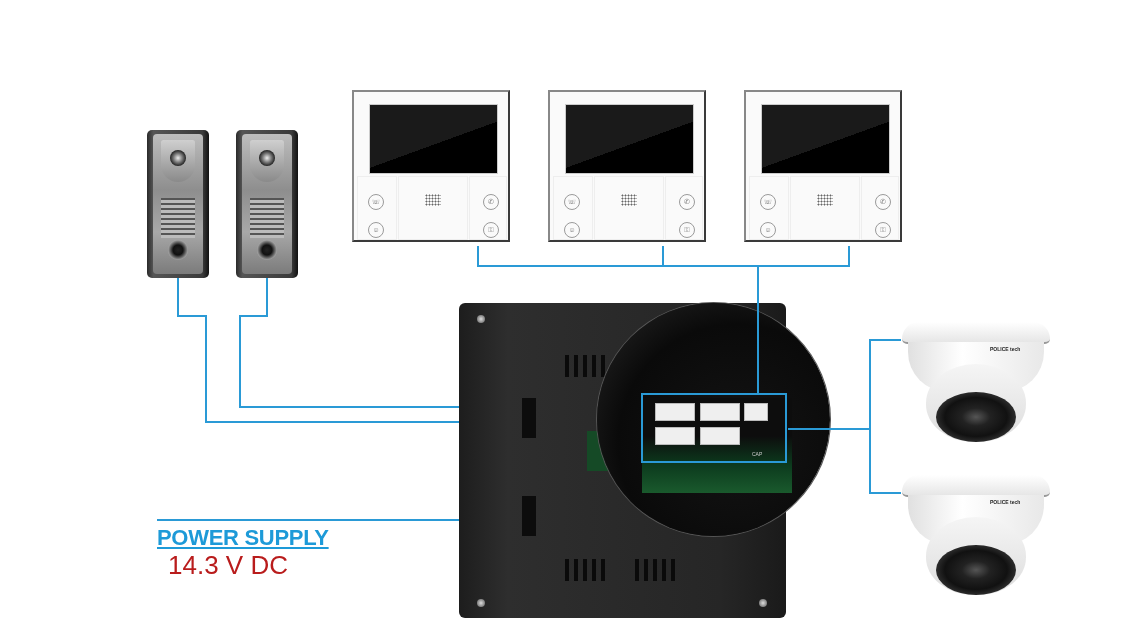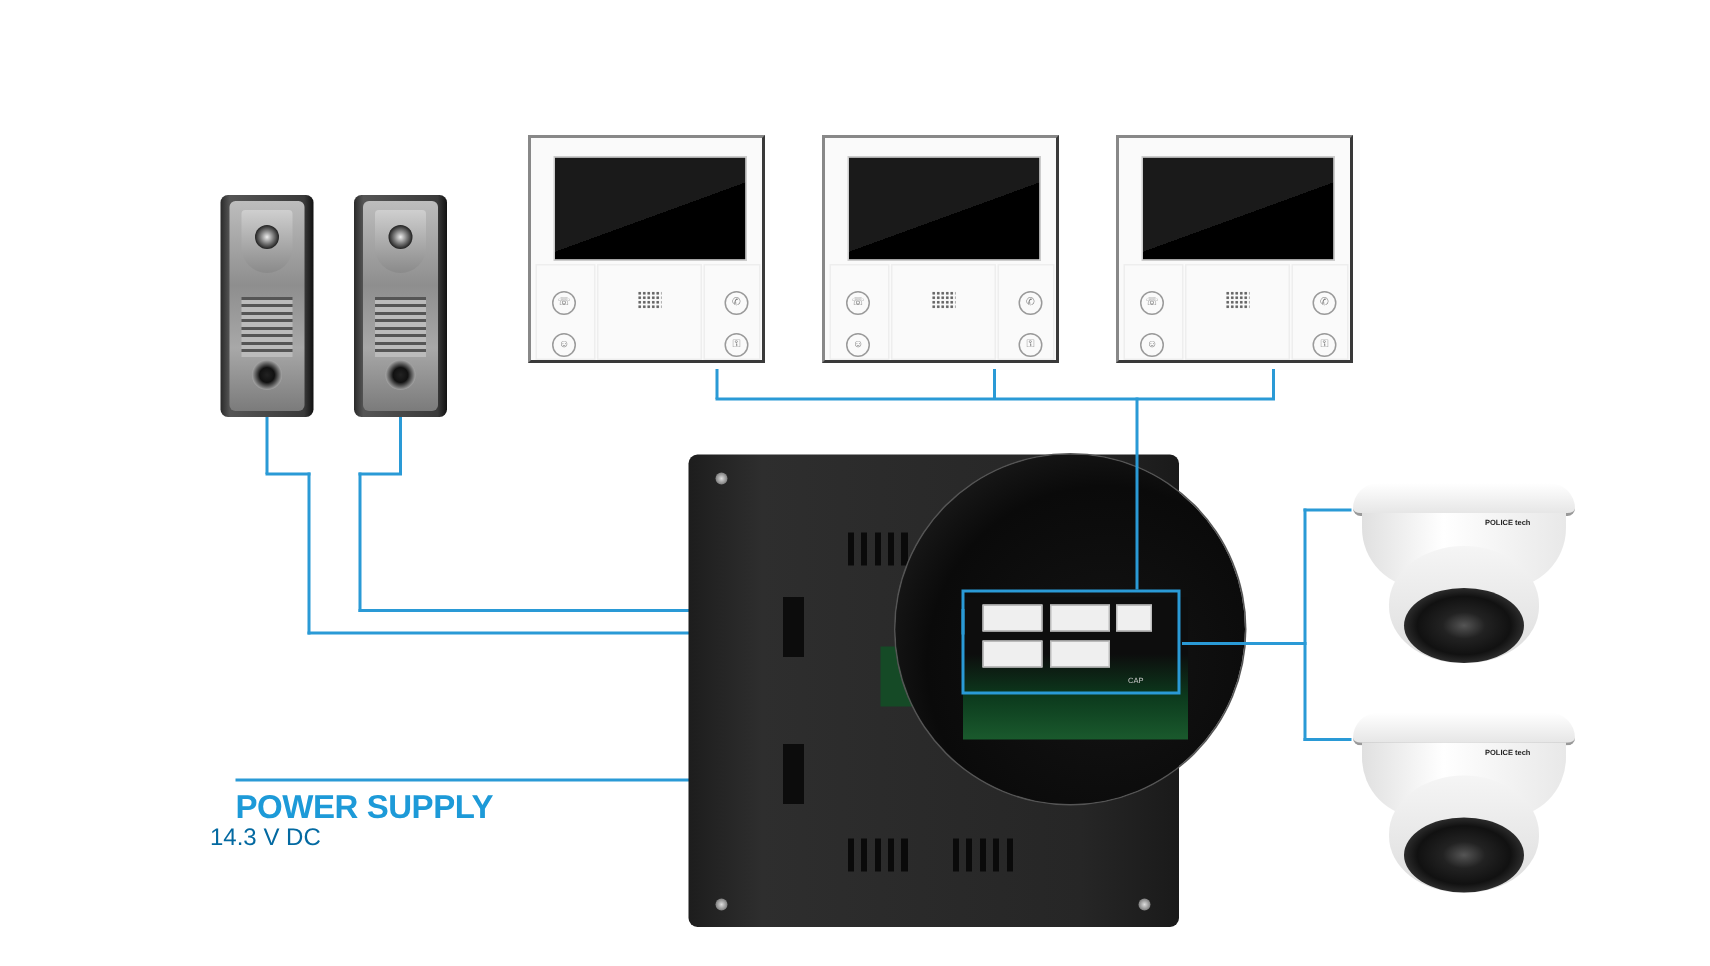--- a/index.html
+++ b/index.html
@@ -26,22 +26,22 @@
   .mag{position:absolute;left:597px;top:303px;width:233px;height:233px;border-radius:50%;background:radial-gradient(circle at 60% 60%,#141414 0,#0a0a0a 60%,#2a2a2a 100%);box-shadow:0 0 0 1px #555;overflow:hidden;}
   .mag .pcb{position:absolute;left:45px;top:95px;width:150px;height:95px;background:linear-gradient(180deg,#0d0d0d 0 40%,#0c3a1d 70%,#1a5a2d);}
   .conn{position:absolute;height:18px;background:#efefef;border:1px solid #bbb;box-sizing:border-box;}
   .cam{position:absolute;width:156px;height:120px;}
   .dome-top{position:absolute;left:4px;top:0;width:148px;height:20px;border-radius:20px 20px 6px 6px;background:linear-gradient(180deg,#fff,#e6e6e6);border-bottom:2px solid #999;}
   .dome-body{position:absolute;left:10px;top:20px;width:136px;height:50px;background:linear-gradient(90deg,#e0e0e0,#fff 40%,#e8e8e8);border-radius:0 0 40px 40px;}
   .dome-ball{position:absolute;left:28px;top:42px;width:100px;height:78px;border-radius:50% 50% 48% 48%;background:linear-gradient(180deg,#f5f5f5,#ddd);}
   .lens{position:absolute;left:38px;top:70px;width:80px;height:50px;border-radius:50%;background:radial-gradient(ellipse at 50% 50%,#555 0,#222 25%,#111 55%,#333 75%,#0b0b0b 100%);}
   .logo{position:absolute;left:92px;top:24px;font-size:5px;color:#222;font-weight:bold;}
   .ln{position:absolute;background:#2a9ad6;}
-  .title{position:absolute;left:157px;top:525px;font-size:22px;font-weight:bold;color:#1d9ad8;letter-spacing:-0.3px;}
-  .sub{position:absolute;left:140px;top:550px;font-size:16px;color:#0369a1;}
+  .title{position:absolute;left:157px;top:525px;font-size:22px;font-weight:bold;color:#1d9ad8;letter-spacing:-0.3px;text-decoration:underline;}
+  .sub{position:absolute;left:168px;top:550px;font-size:26px;color:#b91c1c;}
 </style>
 </head>
 <body>
 
 <div class="ln" style="left:177px;top:278px;width:2px;height:38px"></div>
 <div class="ln" style="left:177px;top:315px;width:30px;height:2px"></div>
 <div class="ln" style="left:205px;top:315px;width:2px;height:108px"></div>
 <div class="ln" style="left:205px;top:421px;width:438px;height:2px"></div>
 <div class="ln" style="left:266px;top:278px;width:2px;height:38px"></div>
 <div class="ln" style="left:239px;top:315px;width:29px;height:2px"></div>

